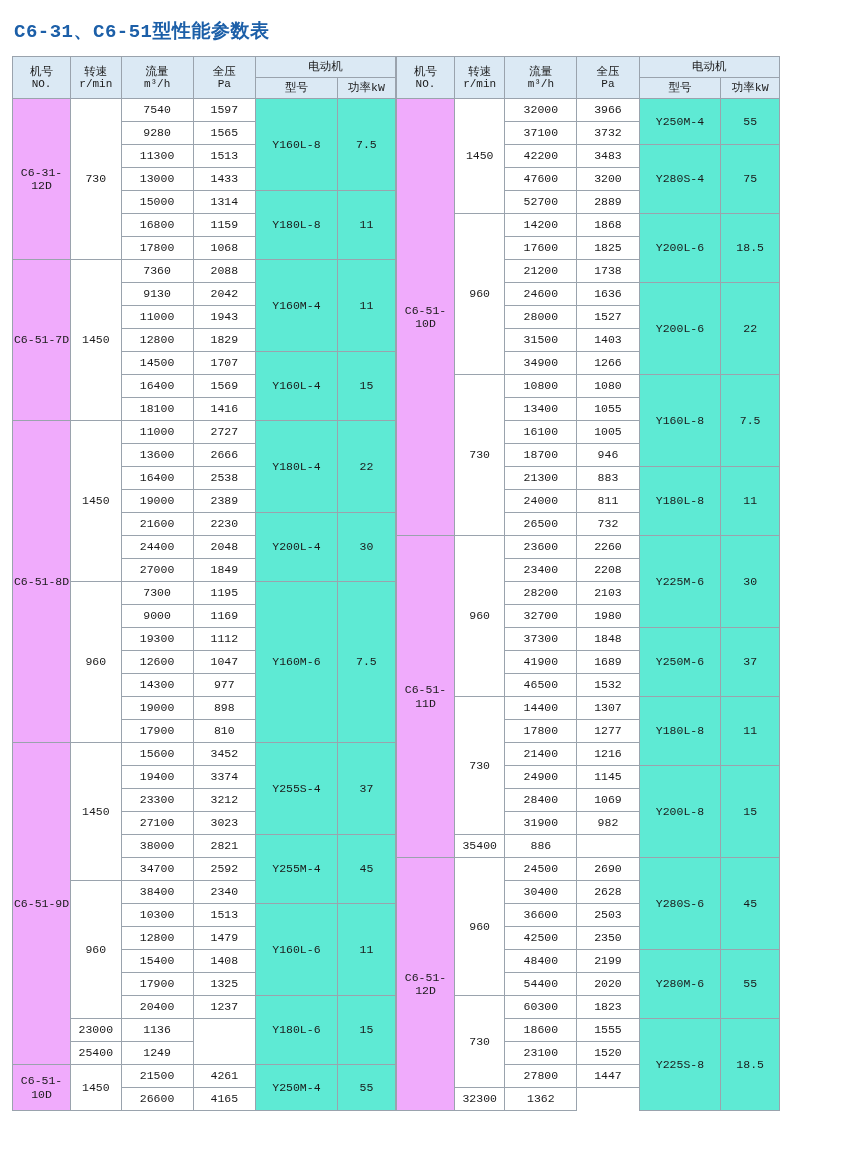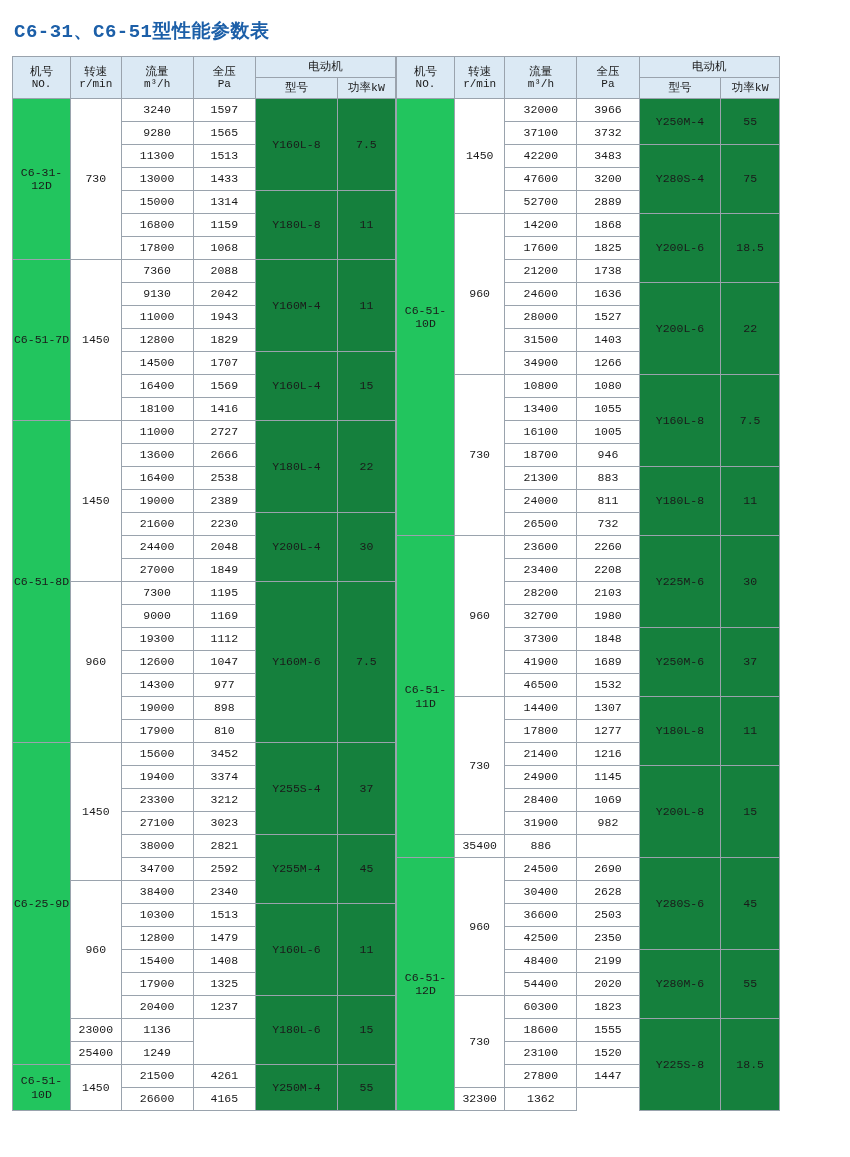--- a/index.html
+++ b/index.html
@@ -30,22 +30,22 @@
     background:#dbe9f4;
     font-weight:normal;
     color:#1a1a1a;
     height:20px;
     font-size:11.5px;
   }
   .hdr-two{line-height:1.25;padding:3px 0;}
   .hdr-two .l1{display:block;}
   .hdr-two .l2{display:block;font-size:11px;}
   .cell{height:22px;}
-  td.tinted{background:#22c55e;}
-  td.shaded{background:#15803d;}
+  td.tinted{background:#f0abfc;}
+  td.shaded{background:#5eead4;}
   
   .t-left col.c1{width:62px;}
   .t-left col.c2{width:52px;}
   .t-left col.c3{width:76px;}
   .t-left col.c4{width:66px;}
   .t-left col.c5{width:86px;}
   .t-left col.c6{width:62px;}
   
   .t-right col.c1{width:62px;}
   .t-right col.c2{width:52px;}
@@ -94,21 +94,21 @@
         </tr>
         <tr>
           <th>型号</th>
           <th>功率kW</th>
         </tr>
       </thead>
       <tbody>
           <tr>
             <td rowspan="7" class="tinted">C6-31-12D</td>
             <td rowspan="7">730</td>
-            <td class="cell">3240</td>
+            <td class="cell">7540</td>
             <td class="cell">1597</td>
             <td rowspan="4" class="shaded">Y160L-8</td>
             <td rowspan="4" class="shaded">7.5</td>
           </tr>
           <tr>
             <td class="cell">9280</td>
             <td class="cell">1565</td>
           </tr>
           <tr>
             <td class="cell">11300</td>
@@ -225,21 +225,21 @@
           </tr>
           <tr>
             <td class="cell">19000</td>
             <td class="cell">898</td>
           </tr>
           <tr>
             <td class="cell">17900</td>
             <td class="cell">810</td>
           </tr>
           <tr>
-            <td rowspan="14" class="tinted">C6-25-9D</td>
+            <td rowspan="14" class="tinted">C6-51-9D</td>
             <td rowspan="6">1450</td>
             <td class="cell">15600</td>
             <td class="cell">3452</td>
             <td rowspan="4" class="shaded">Y255S-4</td>
             <td rowspan="4" class="shaded">37</td>
           </tr>
           <tr>
             <td class="cell">19400</td>
             <td class="cell">3374</td>
           </tr>

